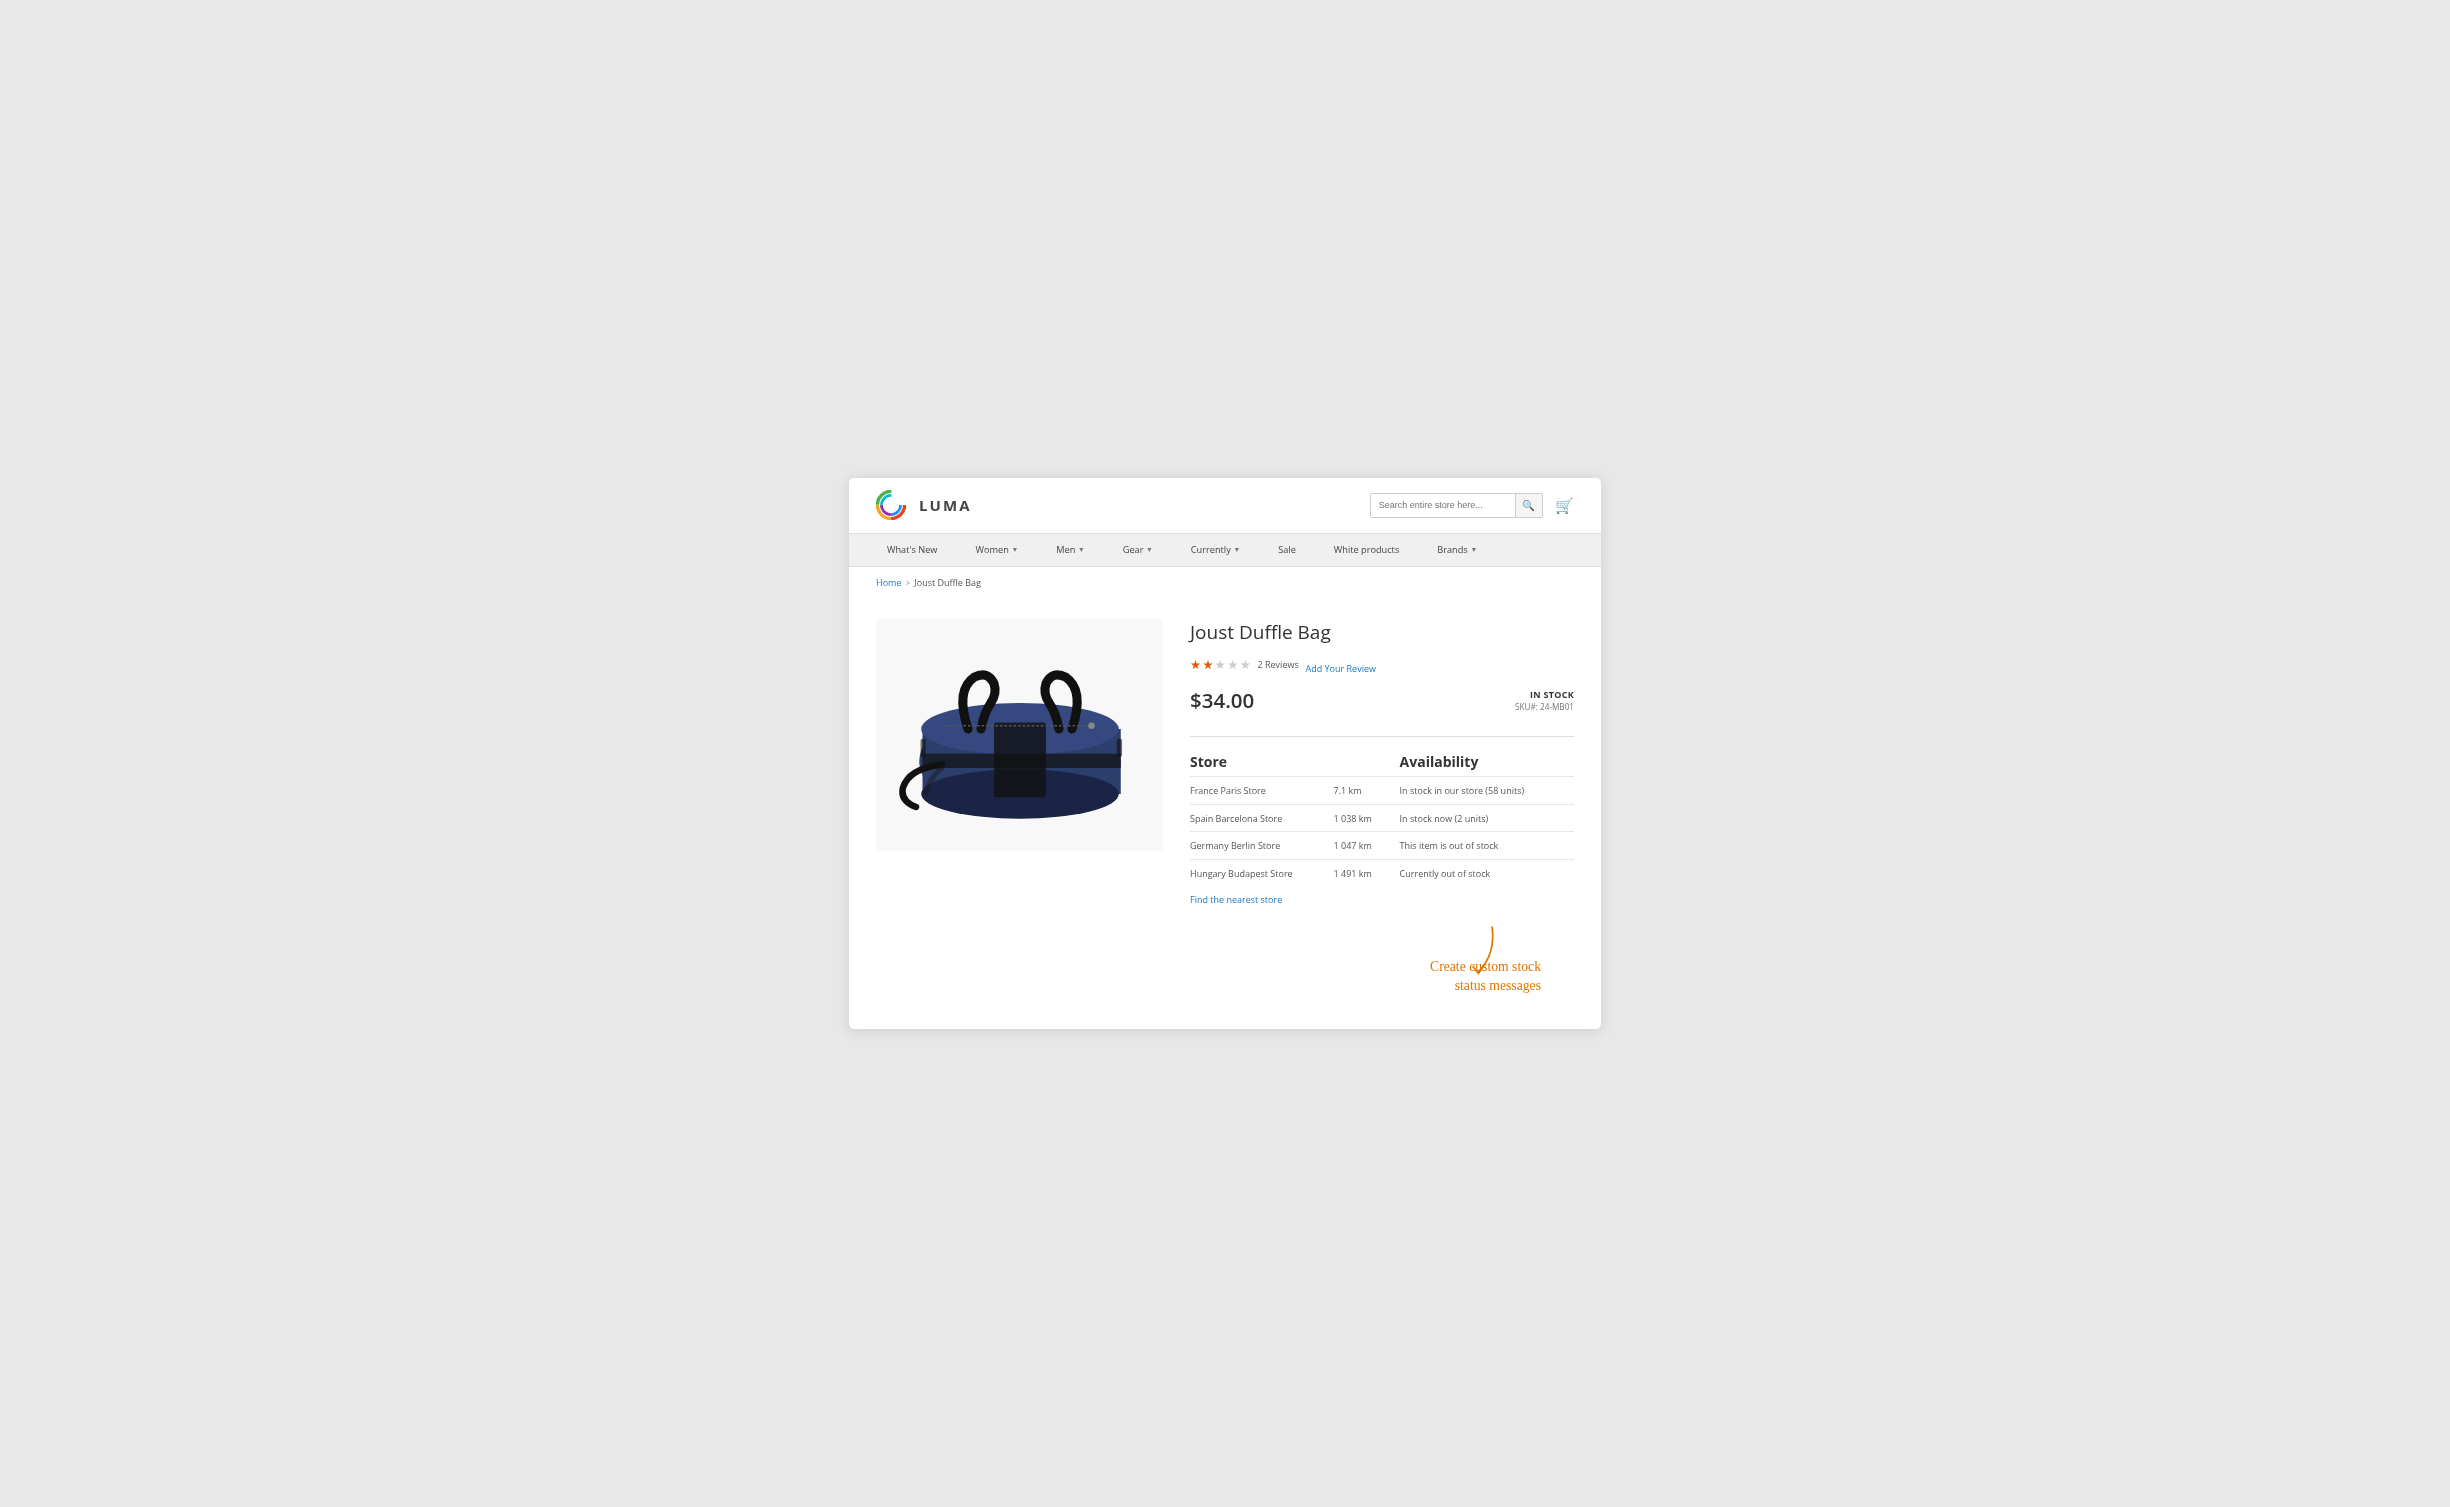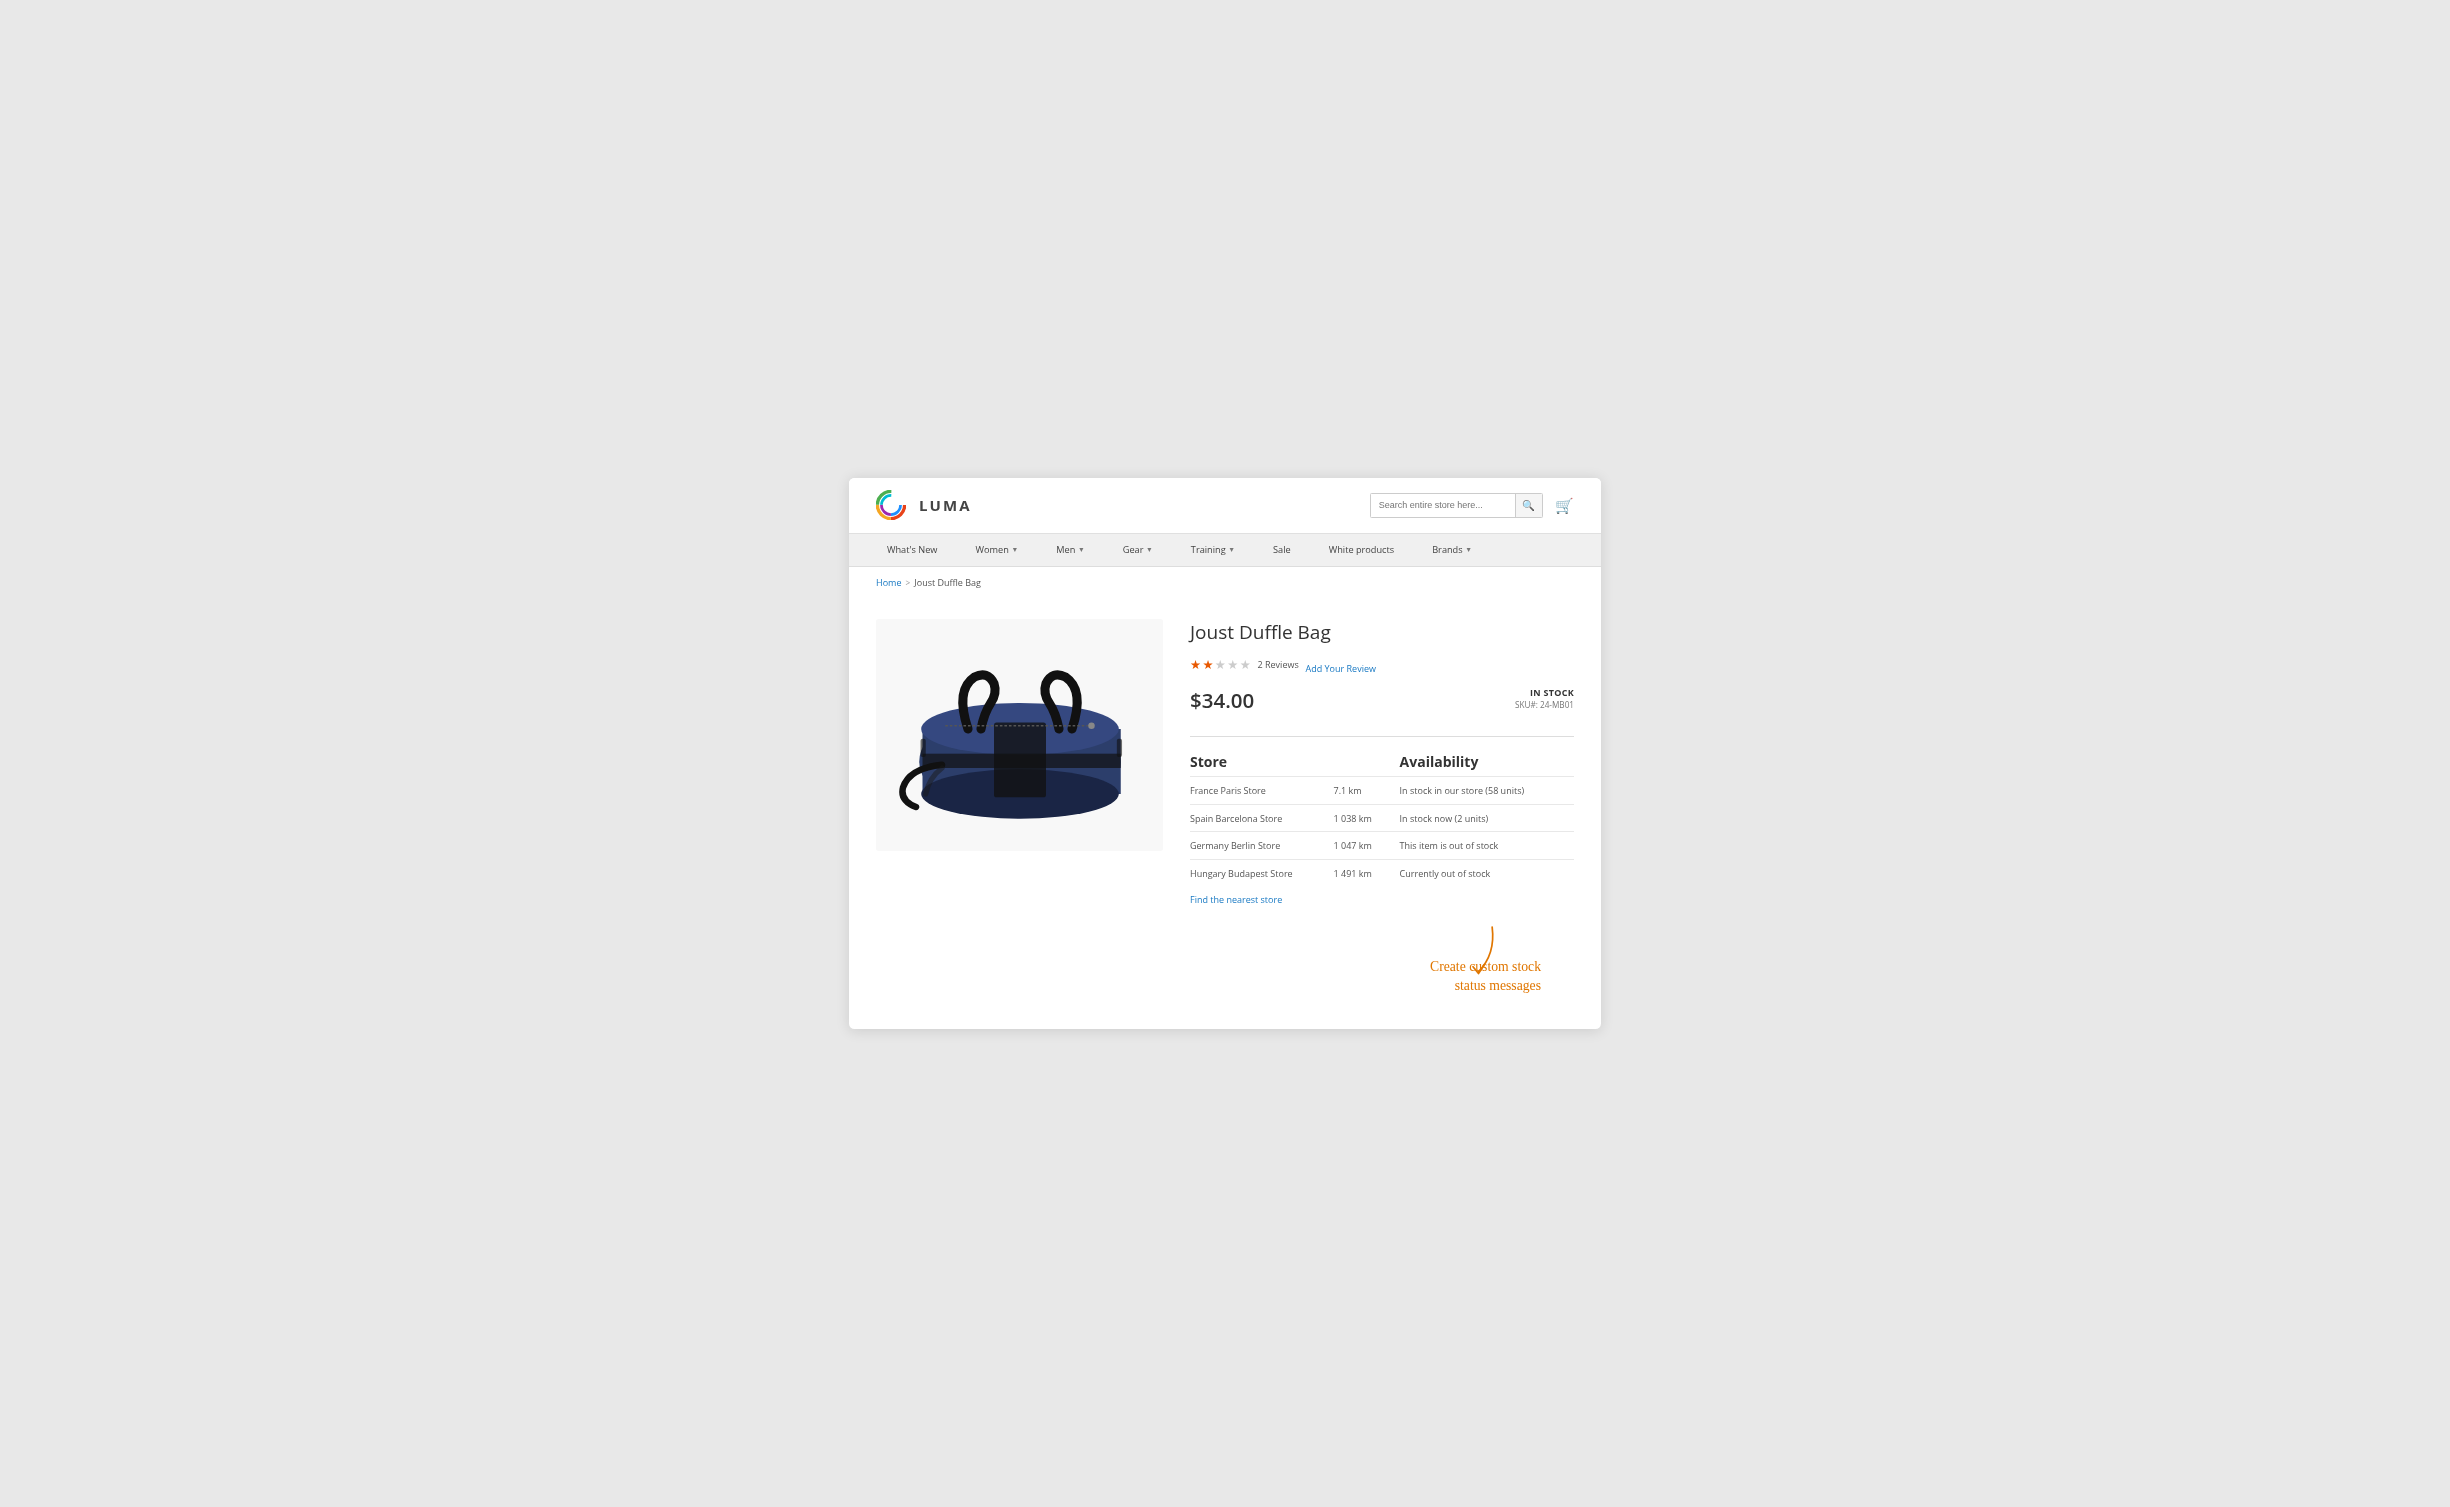--- a/index.html
+++ b/index.html
@@ -164,21 +164,21 @@
       display: flex;
       gap: 1.4px;
     }
     .star { font-size: 12.3px; }
     .star.filled { color: #e85800; }
     .star.empty { color: #ccc; }
     .review-count { color: #555; font-size: 9px; }
     .add-review { color: #1979c3; font-size: 9px; text-decoration: none; cursor: pointer; margin-top: 8px; }
     .price-row {
       display: flex;
-      align-items: flex-start;
+      align-items: center;
       justify-content: space-between;
       margin-bottom: 22px;
     }
     .price {
       font-size: 20.5px;
       font-weight: 600;
       color: #333;
     }
     .stock-info {
       text-align: right;
@@ -301,21 +301,21 @@
     </div>
     <div class="nav-item">
       <span>Men</span>
       <span class="chevron">▼</span>
     </div>
     <div class="nav-item">
       <span>Gear</span>
       <span class="chevron">▼</span>
     </div>
     <div class="nav-item">
-      <span>Training</span>
+      <span>Currently</span>
       <span class="chevron">▼</span>
     </div>
     <div class="nav-item">
       <span>Sale</span>
     </div>
     <div class="nav-item">
       <span>White products</span>
     </div>
     <div class="nav-item">
       <span>Brands</span>

